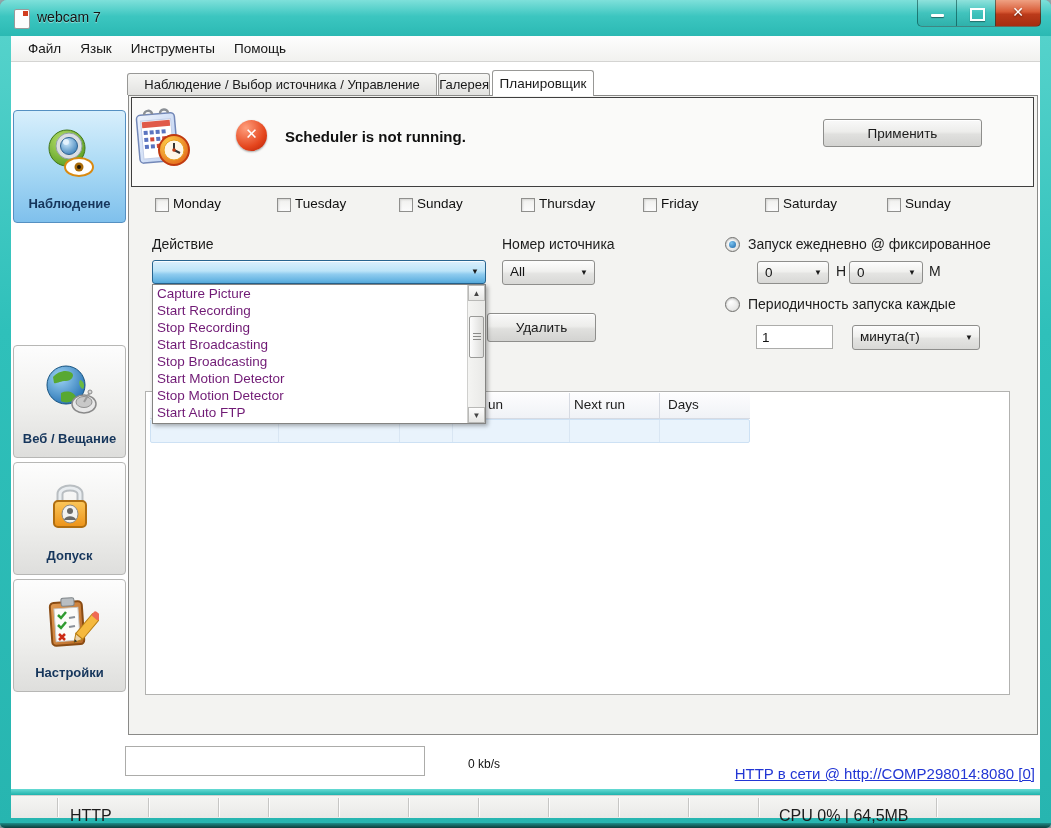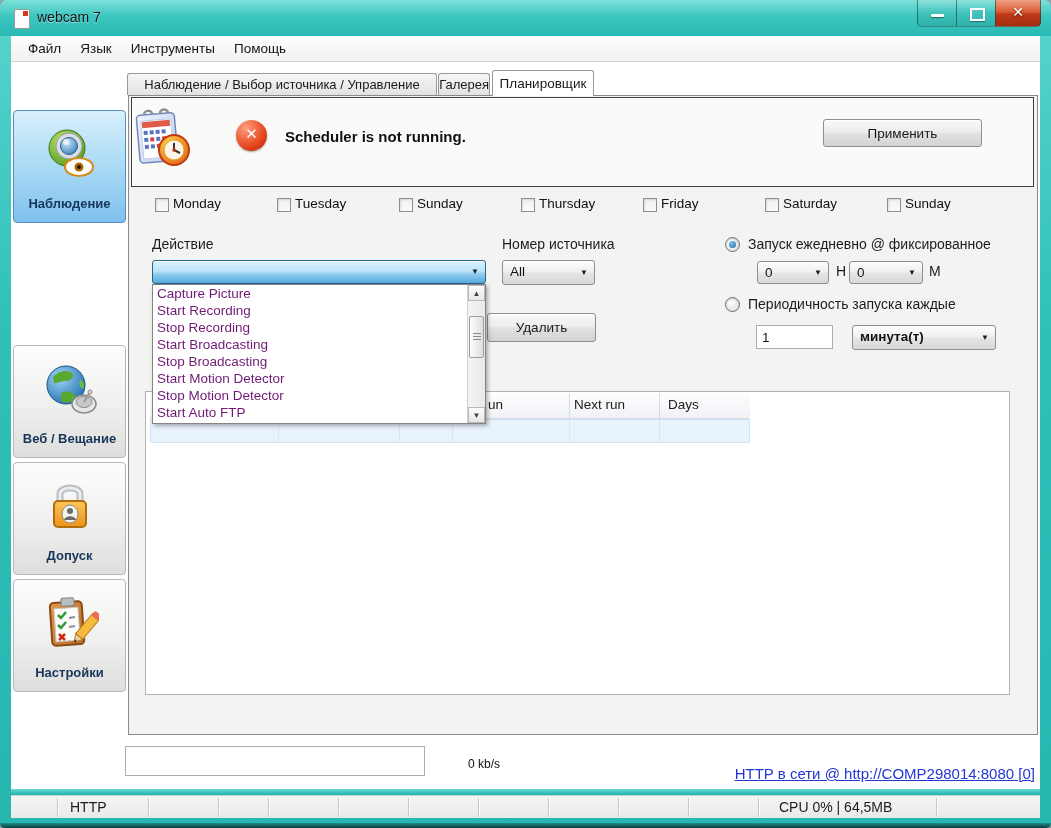--- a/index.html
+++ b/index.html
@@ -88,21 +88,21 @@
   .tbl-row{position:absolute;left:4px;top:27px;width:600px;height:24px;background:#e9f3fc;border:1px solid #cde1f4;border-radius:2px;box-sizing:border-box;}
   .row-sep{position:absolute;top:0;width:1px;height:22px;background:#d9e6f3;}
   
   .footer-input{left:125px;top:746px;width:300px;height:30px;z-index:3;}
   .bandwidth{position:absolute;left:468px;top:757px;font-size:12px;color:#101010;}
   .http-link{position:absolute;left:600px;top:765px;width:435px;text-align:right;font-size:15px;color:#2236d4;text-decoration:underline;cursor:pointer;white-space:nowrap;}
   
   .teal-band{position:absolute;left:11px;top:789px;width:1029px;height:6px;background:linear-gradient(#67dbd4,#1fb2ac);}
   .statusbar{position:absolute;left:11px;top:795px;width:1029px;height:23px;background:linear-gradient(#f5f5f3,#e9e9e7);border-top:1px solid #d2d2d0;box-sizing:border-box;}
   .sb-sep{position:absolute;top:2px;width:1px;height:19px;background:#c6c6c4;box-shadow:1px 0 0 #fdfdfd;}
-  .sb-text{position:absolute;top:3px;font-size:14px;color:#1c1c1c;white-space:nowrap;}
+  .sb-text{position:absolute;top:11px;font-size:16px;color:#1c1c1c;white-space:nowrap;}
 </style>
 </head>
 <body>
 
 <div class="window">
 
   <div class="titlebar">
     <div class="app-icon"></div>
     <div class="title-text">webcam 7</div>
     <div class="winbtns">
@@ -321,21 +321,21 @@
   <div class="form-label" style="left:836px;top:263px;">H</div>
   <div class="combo" style="left:849px;top:261px;width:74px;height:23px;">
     <span class="val">0</span>
     <span class="arr">▼</span>
   </div>
   <div class="form-label" style="left:929px;top:263px;">M</div>
 
   <div class="radio" style="left:725px;top:297px;"></div>
   <div class="form-label" style="left:748px;top:296px;">Периодичность запуска каждые</div>
   <input class="text-input" style="left: 756px; top: 325px; width: 77px; height: 24px;" value="1">
-  <div class="combo" style="left:852px;top:325px;width:144px;height:25px;font-weight:bold;">
+  <div class="combo" style="left:852px;top:325px;width:128px;height:25px;">
     <span class="val">минута(т)</span>
     <span class="arr">▼</span>
   </div>
 
   <div class="jobs-table">
     <div class="tbl-head">
       <span class="tbl-col" style="left:338px;">un</span>
       <span class="tbl-col" style="left:424px;">Next run</span>
       <span class="tbl-col" style="left:518px;">Days</span>
       <span class="head-sep" style="left:128px;"></span>

